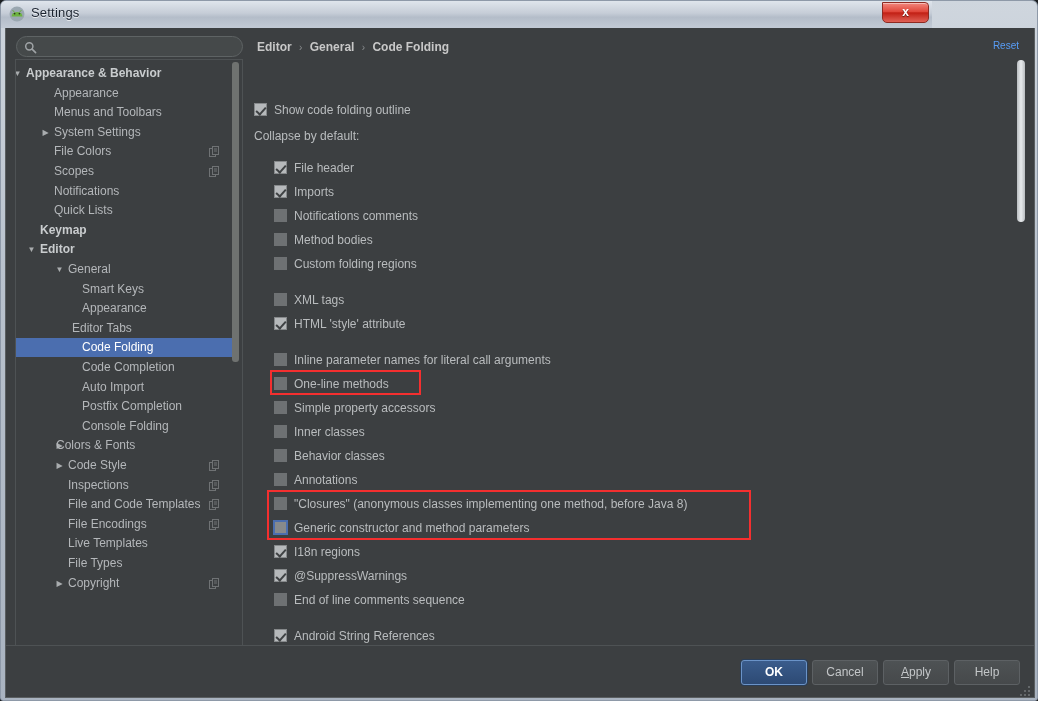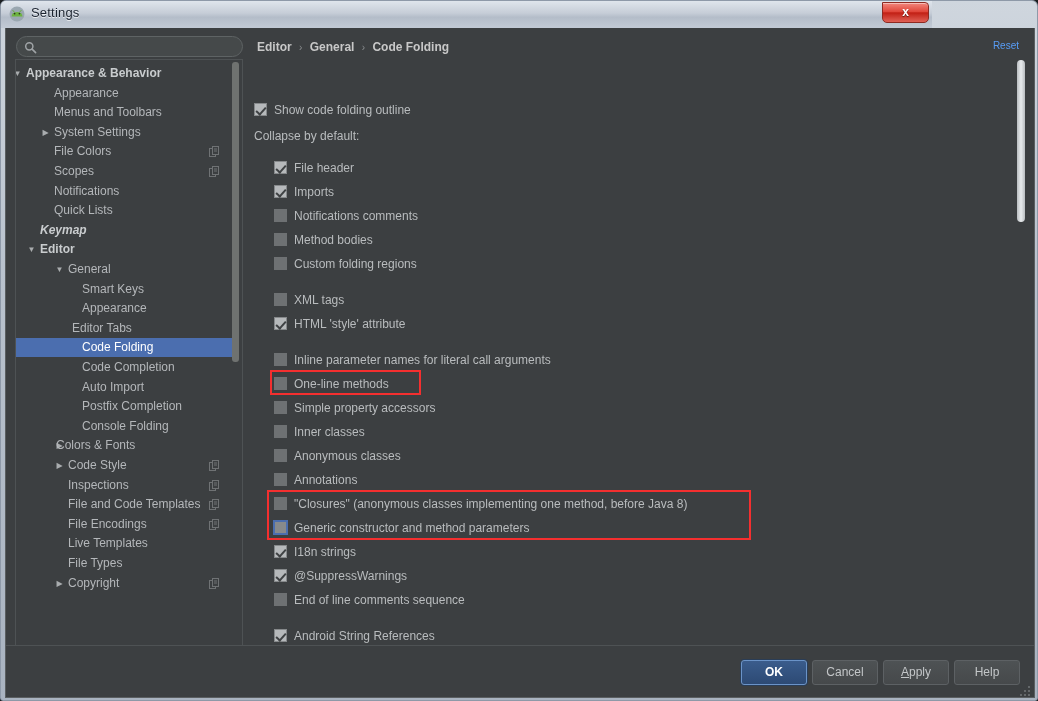--- a/index.html
+++ b/index.html
@@ -286,21 +286,21 @@
                 <line x1="5" y1="3" x2="8" y2="3" stroke="#9a9d9f"></line>
                 <line x1="5" y1="5" x2="8" y2="5" stroke="#9a9d9f"></line>
               </svg></span>
           </div>
           <div class="tree-row" style="top: 121.6px; position: absolute; left: 0px; width: 218px;">
             <span class="label" style="left: 38px;">Notifications</span>
           </div>
           <div class="tree-row" style="top: 141.2px; position: absolute; left: 0px; width: 218px;">
             <span class="label" style="left: 38px;">Quick Lists</span>
           </div>
-          <div class="tree-row bold" style="top: 160.8px; position: absolute; left: 0px; width: 218px; font-style: italic;">
+          <div class="tree-row bold" style="top: 160.8px; position: absolute; left: 0px; width: 218px;">
             <span class="label" style="left: 24px;">Keymap</span>
           </div>
           <div class="tree-row bold" style="top: 180.4px; position: absolute; left: 0px; width: 218px;">
             <span class="arrow" style="left: 10px;">▼</span>
             <span class="label" style="left: 24px;">Editor</span>
           </div>
           <div class="tree-row" style="top: 200px; position: absolute; left: 0px; width: 218px;">
             <span class="arrow" style="left: 38px;">▼</span>
             <span class="label" style="left: 52px;">General</span>
           </div>
@@ -437,37 +437,37 @@
           <div class="cb-row" style="left: 25px; top: 340px;">
             <span class="cbox"></span>
             <span class="cb-label">Simple property accessors</span>
           </div>
           <div class="cb-row" style="left: 25px; top: 364px;">
             <span class="cbox"></span>
             <span class="cb-label">Inner classes</span>
           </div>
           <div class="cb-row" style="left: 25px; top: 388px;">
             <span class="cbox"></span>
-            <span class="cb-label">Anonymous classes</span>
+            <span class="cb-label">Behavior classes</span>
           </div>
           <div class="cb-row" style="left: 25px; top: 412px;">
             <span class="cbox"></span>
             <span class="cb-label">Annotations</span>
           </div>
           <div class="cb-row" style="left: 25px; top: 436px;">
             <span class="cbox"></span>
             <span class="cb-label">"Closures" (anonymous classes implementing one method, before Java 8)</span>
           </div>
           <div class="cb-row" style="left: 25px; top: 460px;">
             <span class="cbox focused"></span>
             <span class="cb-label">Generic constructor and method parameters</span>
           </div>
           <div class="cb-row" style="left: 25px; top: 484px;">
             <span class="cbox checked"></span>
-            <span class="cb-label">I18n strings</span>
+            <span class="cb-label">I18n regions</span>
           </div>
           <div class="cb-row" style="left: 25px; top: 508px;">
             <span class="cbox checked"></span>
             <span class="cb-label">@SuppressWarnings</span>
           </div>
           <div class="cb-row" style="left: 25px; top: 532px;">
             <span class="cbox"></span>
             <span class="cb-label">End of line comments sequence</span>
           </div>
           <div class="cb-row" style="left: 25px; top: 568px;">

